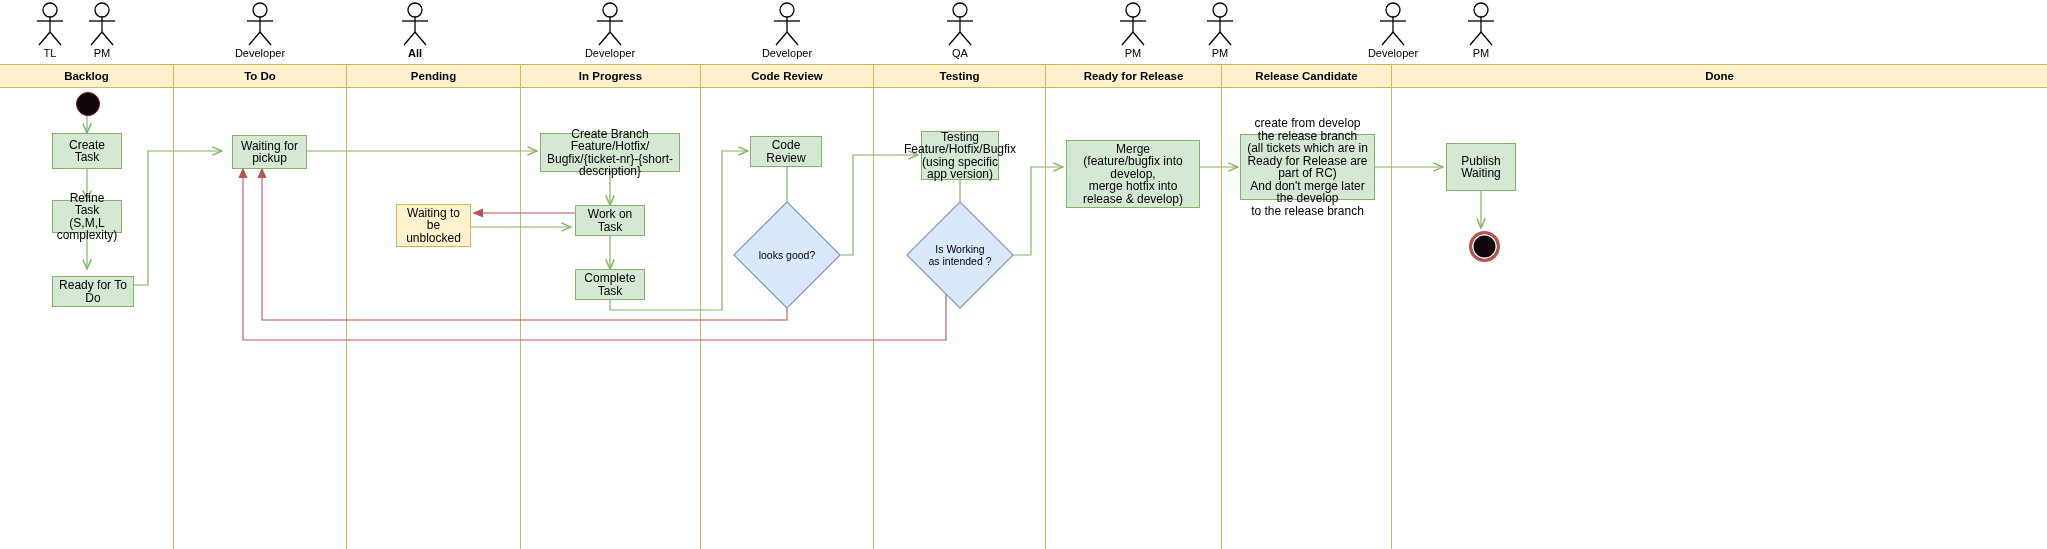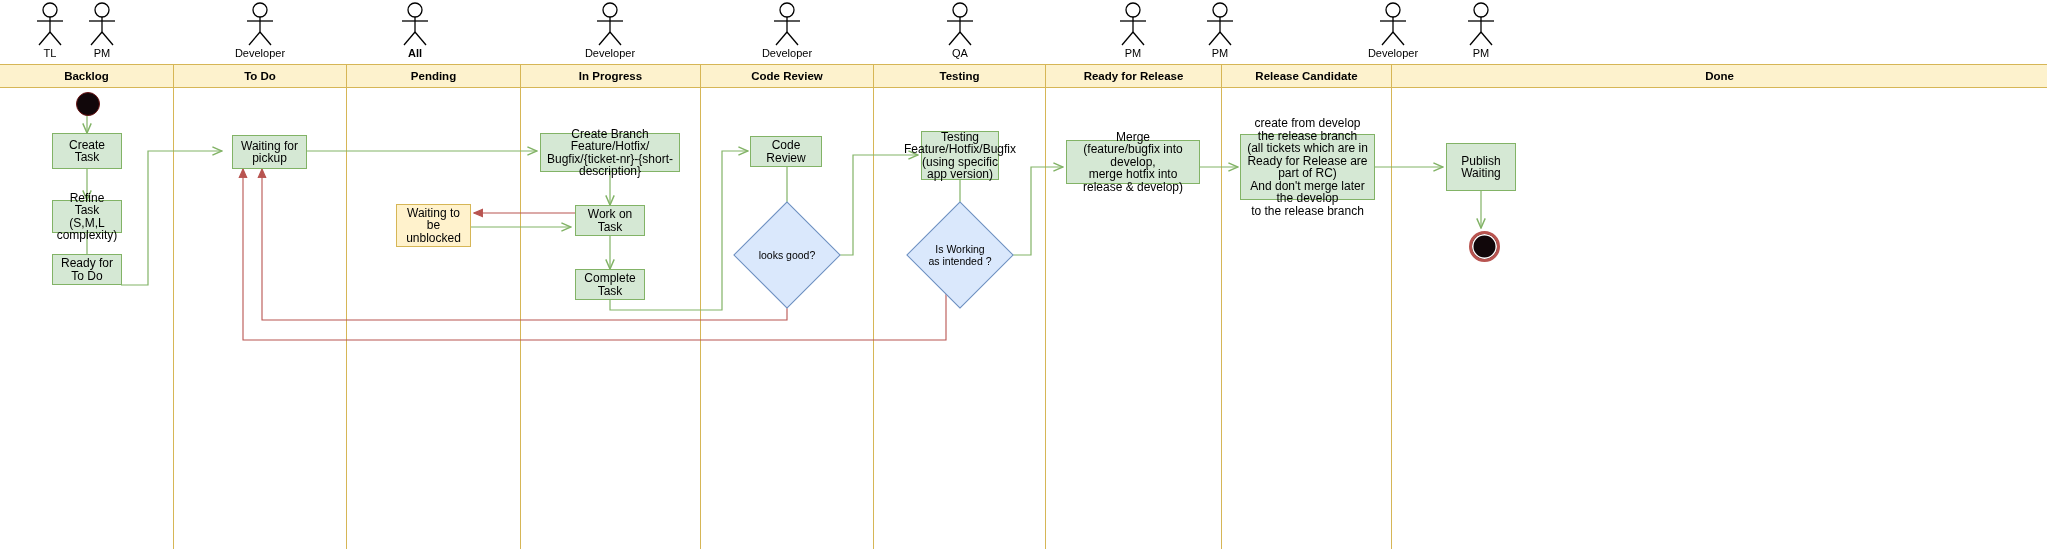--- a/index.html
+++ b/index.html
@@ -266,21 +266,21 @@
     </g>
   </svg>
 
   <div class="start-node" style="left:76px;top:92px;"></div>
 
   <div class="node n-green" style="left:52px;top:133px;width:70px;height:36px;">Create Task</div>
 
   <div class="node n-green" style="left:52px;top:200px;width:70px;height:33px;">Refine Task
 (S,M,L complexity)</div>
 
-  <div class="node n-green" style="left:52px;top:254px;width:70px;height:31px;">Ready for To Do</div>
+  <div class="node n-green" style="left:52px;top:276px;width:82px;height:31px;">Ready for To Do</div>
 
   <div class="node n-green" style="left:224px;top:135px;width:75px;height:34px;margin-left:8px;">Waiting for pickup</div>
 
   <div class="node n-yellow" style="left:396px;top:204px;width:75px;height:43px;">Waiting to be
 unblocked</div>
 
   <div class="node n-green" style="left:540px;top:133px;width:140px;height:39px;">Create Branch
 Feature/Hotfix/
 Bugfix/{ticket-nr}-{short-description}</div>
 
@@ -299,21 +299,21 @@
 Feature/Hotfix/Bugfix
 (using specific
 app version)</div>
 
   <div class="diamond" style="left:922px;top:217px;width:76px;height:76px;">
     <div class="dshape"></div>
     <div class="dtxt">Is Working
 as intended  ?</div>
   </div>
 
-  <div class="node n-green" style="left:1066px;top:140px;width:134px;height:44px;">Merge
+  <div class="node n-green" style="left:1066px;top:140px;width:134px;height:68px;">Merge
 (feature/bugfix into develop,
 merge hotfix into release &amp; develop)</div>
 
   <div class="node n-green" style="left:1240px;top:134px;width:135px;height:66px;">create from develop
 the release branch
 (all tickets which are in
 Ready for Release are part of RC)
 And don't merge later the develop
 to the release branch</div>
 

